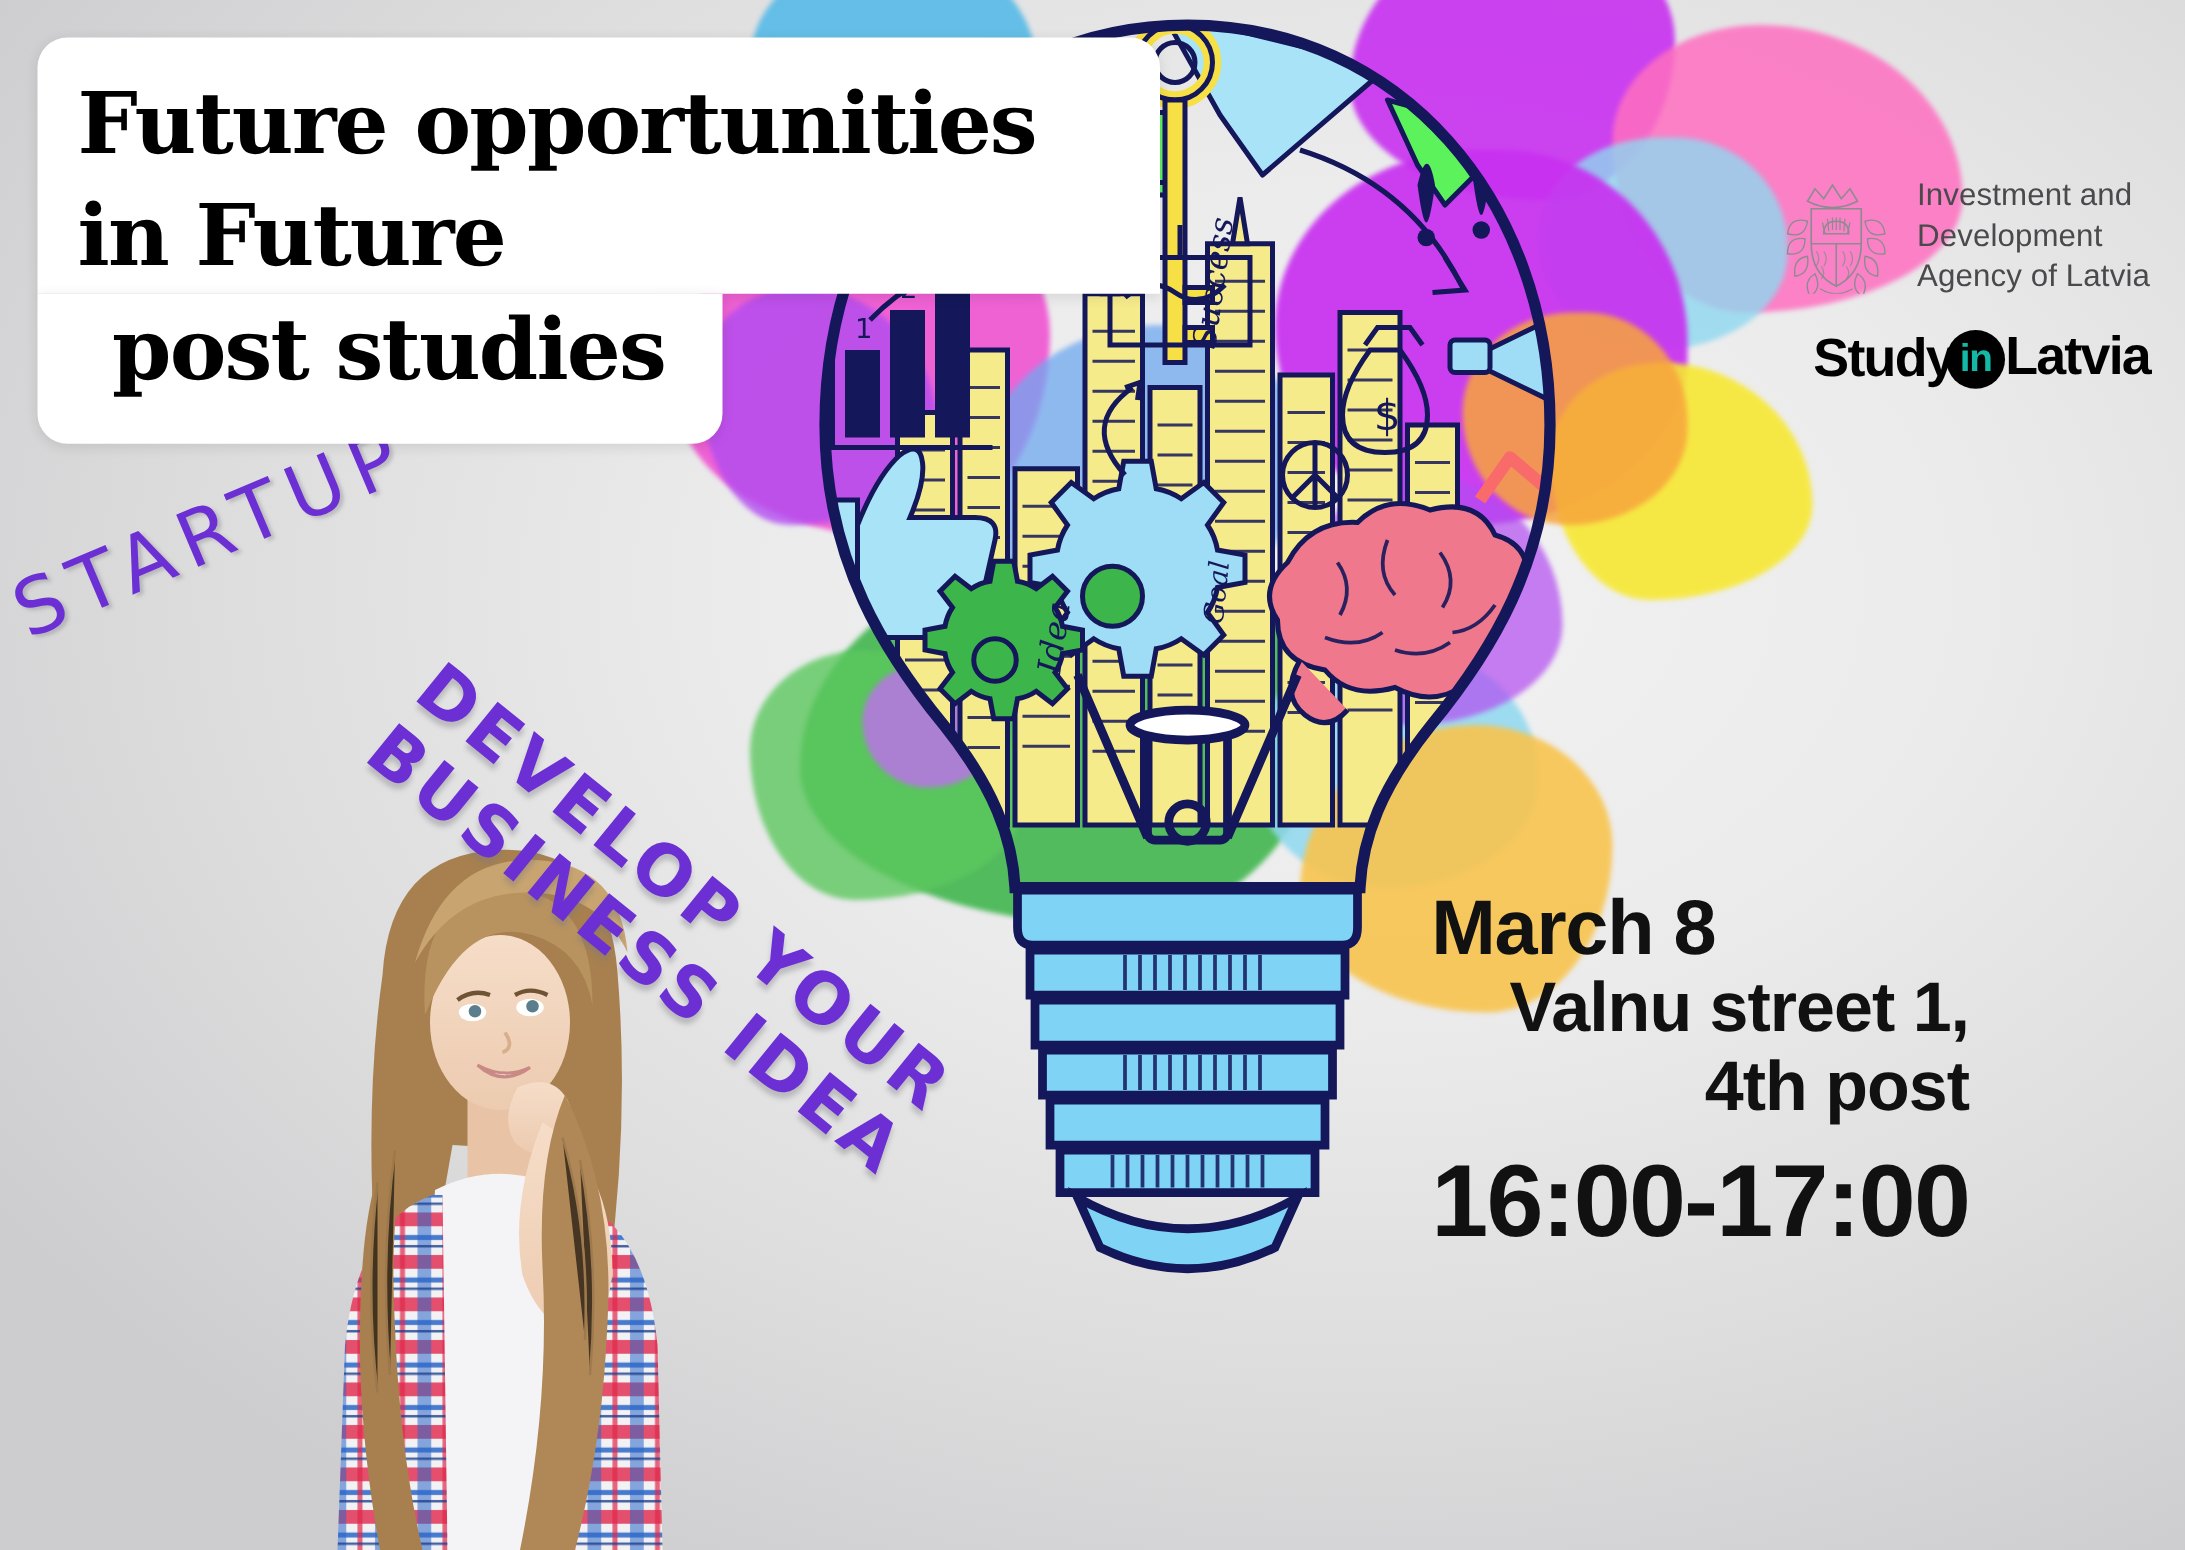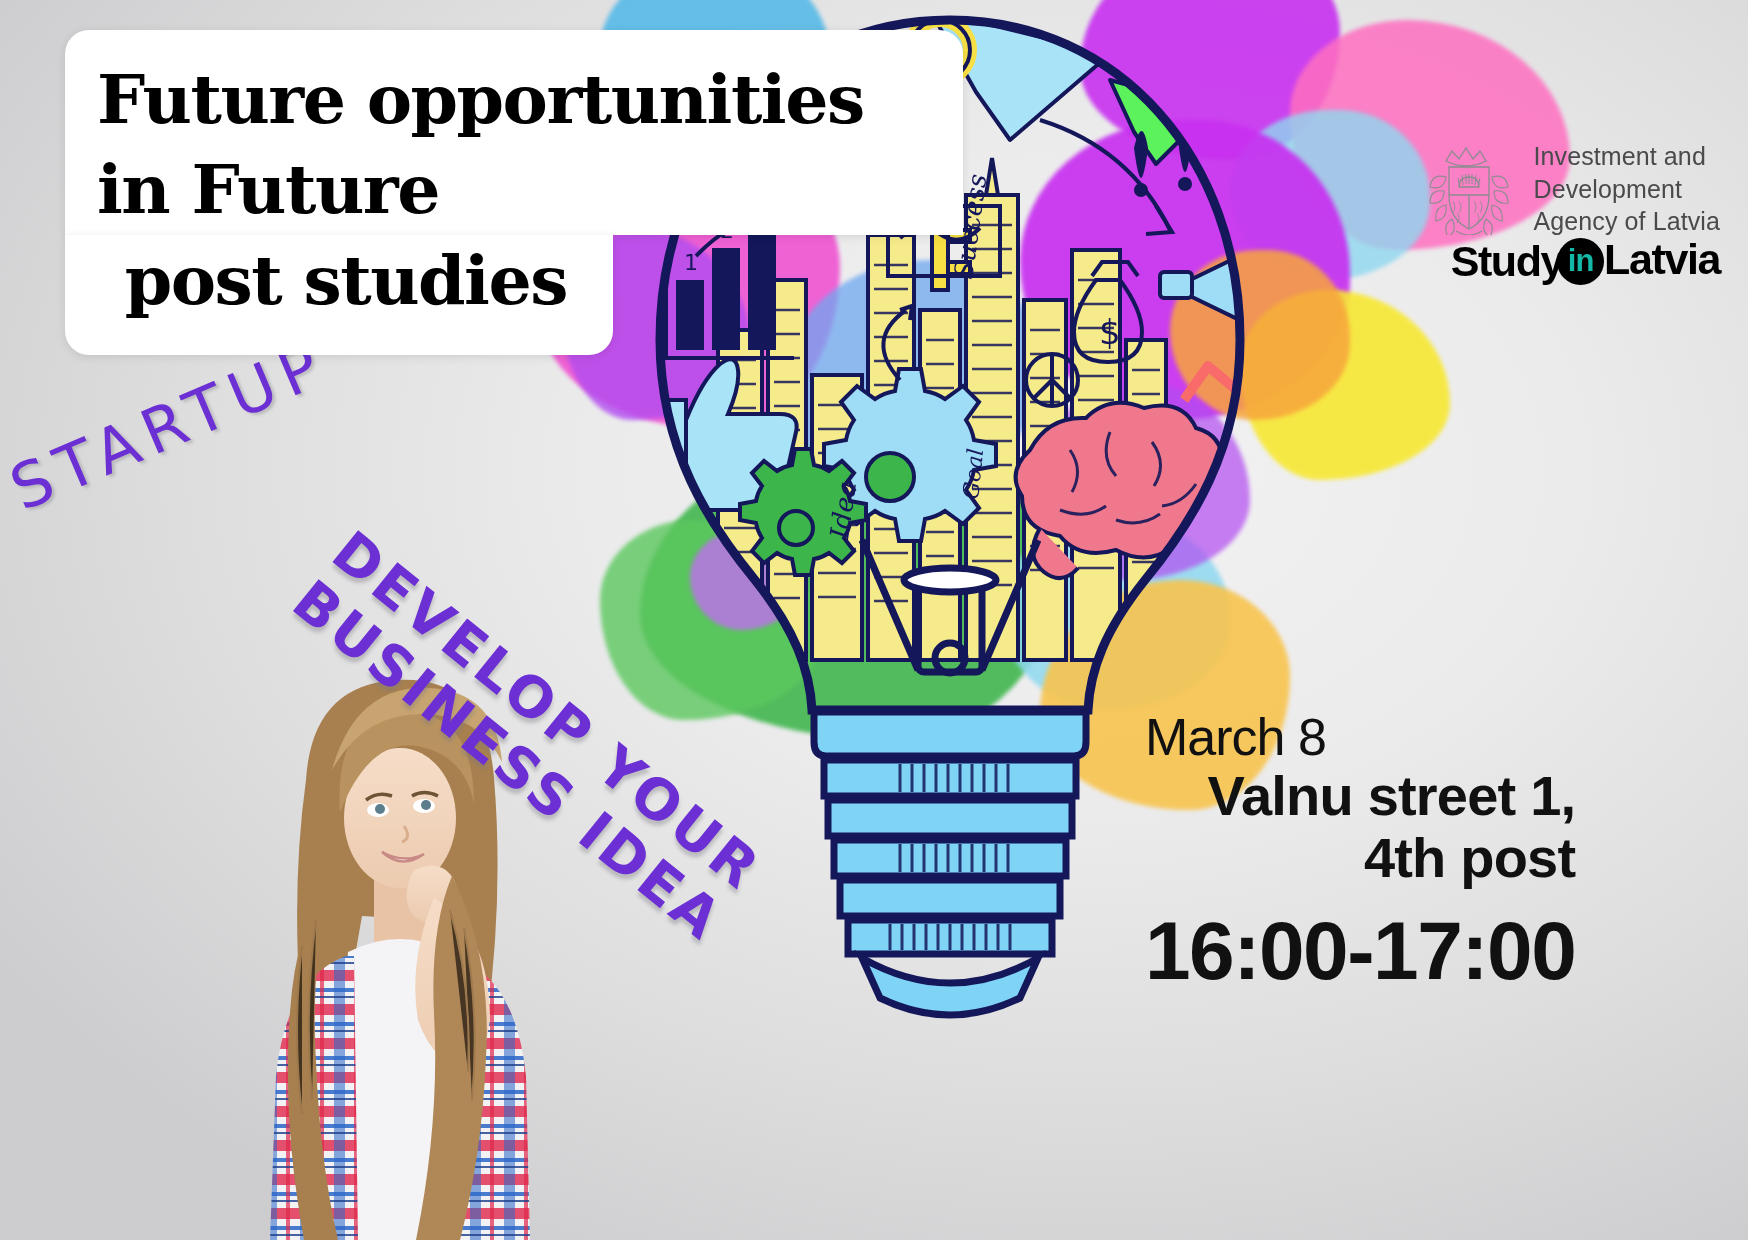--- a/index.html
+++ b/index.html
@@ -18,35 +18,35 @@
   
   .splash{position:absolute;border-radius:50% 46% 54% 48% / 48% 52% 46% 54%;filter:blur(2px);}
   .splash.b2{border-radius:56% 44% 40% 60% / 58% 42% 58% 42%;}
   .splash.b3{border-radius:42% 58% 62% 38% / 40% 60% 40% 60%;}
 
   
   #bulb-art{position:absolute;left:600px;top:-20px;width:700px;height:1080px;}
   #bulb-svg{position:absolute;left:0;top:0;width:700px;height:1080px;overflow:visible;}
 
   
-  #title-card{position:absolute;left:30px;top:30px;z-index:40;margin-left:35px;}
+  #title-card{position:absolute;left:30px;top:30px;z-index:40;}
   .title-band{
     background:#fff;color:#000;
     font-family:"DejaVu Serif",serif;
     font-weight:700;font-size:68px;line-height:1.33;
     letter-spacing:-1.5px;
     box-shadow:0 2px 10px rgba(0,0,0,.10);
   }
   #band-a{border-radius:24px 24px 0 0;padding:24px 46px 0 32px;width:820px;}
   #band-b{border-radius:0 0 24px 24px;padding:0 46px 30px 32px;width:470px;text-align:right;}
   .tline{white-space:nowrap;}
 
   
   #logo-block{position:absolute;right:28px;top:140px;z-index:40;
-    display:flex;flex-direction:column;align-items:flex-end;}
+    display:flex;flex-direction:column;align-items:flex-end;gap:26px;}
   #idal-logo{display:flex;align-items:center;gap:22px;}
   #idal-text{color:#4a4a4c;font-size:25px;line-height:1.3;font-weight:400;letter-spacing:.1px;text-align:left;}
   #sil-logo{color:#000;font-weight:700;font-size:43px;line-height:.98;letter-spacing:-1.4px;
     display:flex;flex-direction:row;align-items:flex-start;}
   #sil-row1{display:flex;align-items:center;}
   .in-badge{display:inline-flex;align-items:center;justify-content:center;
     width:47px;height:47px;border-radius:50%;background:#000;color:#14b8a6;
     font-size:31px;font-weight:700;letter-spacing:-1px;margin-left:-6px;}
 
   
@@ -61,21 +61,21 @@
     font-family:"DejaVu Sans",sans-serif;
     text-shadow:3px 4px 4px rgba(120,120,130,.38);white-space:nowrap;}
 
   
   #woman{position:absolute;left:228px;top:660px;width:340px;height:580px;z-index:30;}
 
   
   #seminar-block{position:absolute;left:1145px;top:690px;z-index:40;color:#111;}
   #seminar-word{font-size:96px;font-weight:300;letter-spacing:.5px;line-height:1;
     font-family:"DejaVu Sans",sans-serif;}
-  #seminar-date{font-size:52px;font-weight:400;line-height:1.05;margin-top:20px;letter-spacing:-1px;}
+  #seminar-date{font-size:62px;font-weight:700;line-height:1.05;margin-top:20px;letter-spacing:-1px;}
   .seminar-addr{font-size:56px;font-weight:700;line-height:1.12;letter-spacing:-.8px;text-align:right;}
   #seminar-time{font-size:82px;font-weight:700;line-height:1.1;margin-top:16px;letter-spacing:-1.5px;}
 </style>
 </head>
 <body>
 
 <div id="poster">
 
   <div id="splash-layer">
       <div class="splash " style="left: 600px; top: -40px; width: 230px; height: 190px; background: rgb(79, 184, 232); opacity: 0.85;"></div>

